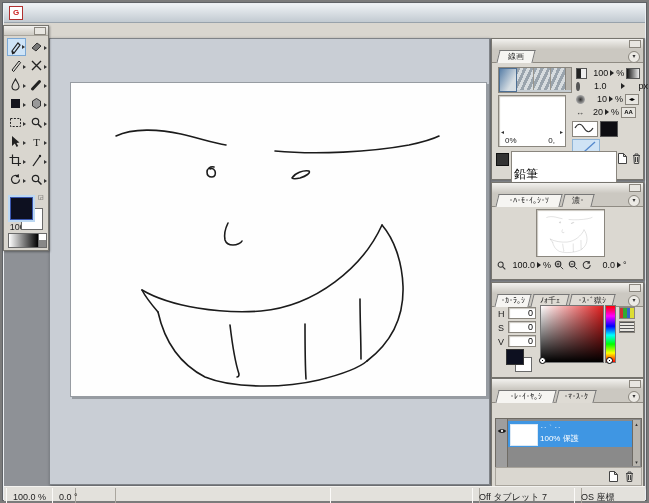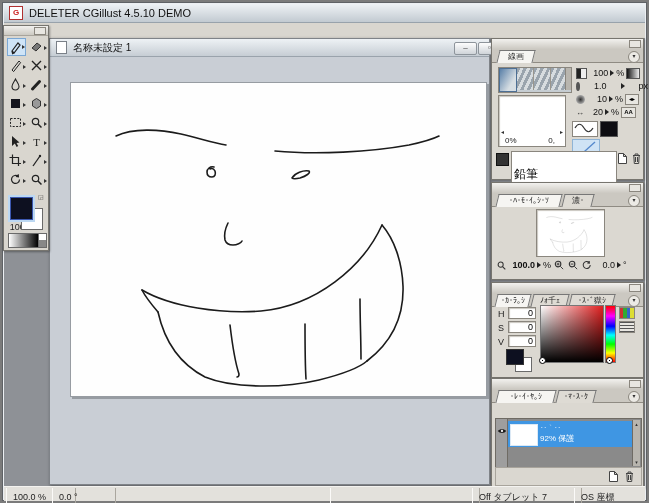--- a/index.html
+++ b/index.html
@@ -72,33 +72,26 @@
   svg{display:block;}
 </style>
 </head>
 <body>
 
 <div id="screen">
  <div class="abs" id="appwin">
 
   <div class="abs" id="titlebar">
     <div id="appicon">G</div>
-    <div id="apptitle">DELETER CGillust 4.5.10 DEMO</div>
   </div>
 
 
   <div class="abs" id="mdi"></div>
 
   <div class="abs" id="docwin">
-    <div class="abs" id="doctitle">
-      <div id="docicon"></div>
-      <div id="doctext">名称未設定 1</div>
-      <div class="winbtn" style="left:404px;">–</div>
-      <div class="winbtn" style="left:428px;">▫</div>
-    </div>
     <div class="abs" id="canvas">
       <svg width="415" height="313" viewBox="0 0 415 313">
         <defs>
           <g id="face" fill="none" stroke="#1b1b1b" stroke-width="1.6" stroke-linecap="round">
             <path d="M45,53 C62,45 88,46 110,51 C128,55 142,60 155,62"></path>
             <path d="M204,68 C245,72 300,69 338,62 C352,59 362,56 368,53"></path>
             <path d="M143,84 C139,83 136,86 136,89 C136,92 138,94 141,94 C144,94 145,91 144,88 C143,86 141,85 139,86"></path>
             <path d="M221,95 C224,90 232,87 238,88 C240,90 235,93 229,95 C225,96 222,96 221,95"></path>
             <path d="M157,140 C154,146 153,152 154,157 C155,160 158,162 162,162 C166,162 170,160 171,158"></path>
             <path d="M71,207 C100,224 150,231 190,228 C245,223 292,184 311,142"></path>
@@ -335,21 +328,21 @@
         <g opacity="0.55" stroke="#8a8a8a">
               <use href="#face" style="stroke:#9a9a9a;stroke-width:6;"></use>
             </g>
       </svg>
     </div>
     <div class="abs" style="left:4px;top:75px;width:143px;height:14px;display:flex;align-items:center;gap:2px;">
       <svg width="11" height="11" viewBox="0 0 13 13">
             <circle cx="5.5" cy="5.5" r="3" fill="none" stroke="#333" stroke-width="1.2"></circle>
             <path d="M8,8 11,11" stroke="#333" stroke-width="1.3"></path>
           </svg>
-      <span class="val" style="width:26px;font-weight:bold;">100.0</span>
+      <span class="val" style="width:26px;">100.0</span>
       <span class="tri"></span>
       <span class="unit">%</span>
       <svg width="12" height="12" viewBox="0 0 13 13">
             <circle cx="5.5" cy="5.5" r="3" fill="none" stroke="#333" stroke-width="1.2"></circle>
             <path d="M4,5.5 h3 M5.5,4 v3 M8,8 11,11" stroke="#333" stroke-width="1"></path>
           </svg>
       <svg width="12" height="12" viewBox="0 0 13 13">
             <circle cx="5.5" cy="5.5" r="3" fill="none" stroke="#333" stroke-width="1.2"></circle>
             <path d="M4,5.5 h3 M8,8 11,11" stroke="#333" stroke-width="1"></path>
           </svg>
@@ -411,21 +404,21 @@
       <div class="abs" style="left:0;top:0;width:11px;height:100%;background:#9e9e9e;border-right:1px solid #6f6b64;"></div>
       <div class="abs" style="left:1px;top:8px;">
             <svg width="10" height="8" viewBox="0 0 12 9">
               <path d="M1,4.5 C3,1.5 9,1.5 11,4.5 C9,7.5 3,7.5 1,4.5z" fill="#1a1a1a"></path>
               <circle cx="6" cy="4.5" r="1.4" fill="#eee"></circle>
             </svg>
           </div>
       <div id="layerrow">
         <div id="laythumb"></div>
         <span class="l1">･･｀･･</span>
-        <span class="l2">92% 保護</span>
+        <span class="l2">100% 保護</span>
       </div>
       <div class="scrollcol">
             <div style="margin-top:1px;">▴</div>
             <div style="position:absolute;bottom:1px;left:0;right:0;">▾</div>
           </div>
     </div>
     <div class="abs" style="left:3px;top:88px;width:145px;height:17px;background:#dad7d0;border:1px solid #a8a49c;">
       <div class="abs" style="right:22px;top:2px;">
             <svg width="11" height="13" viewBox="0 0 11 13">
               <path d="M1.5,1.5 h5 l3,3 v7 h-8z M6.5,1.5 v3 h3" fill="#fff" stroke="#444" stroke-width="1"></path>

